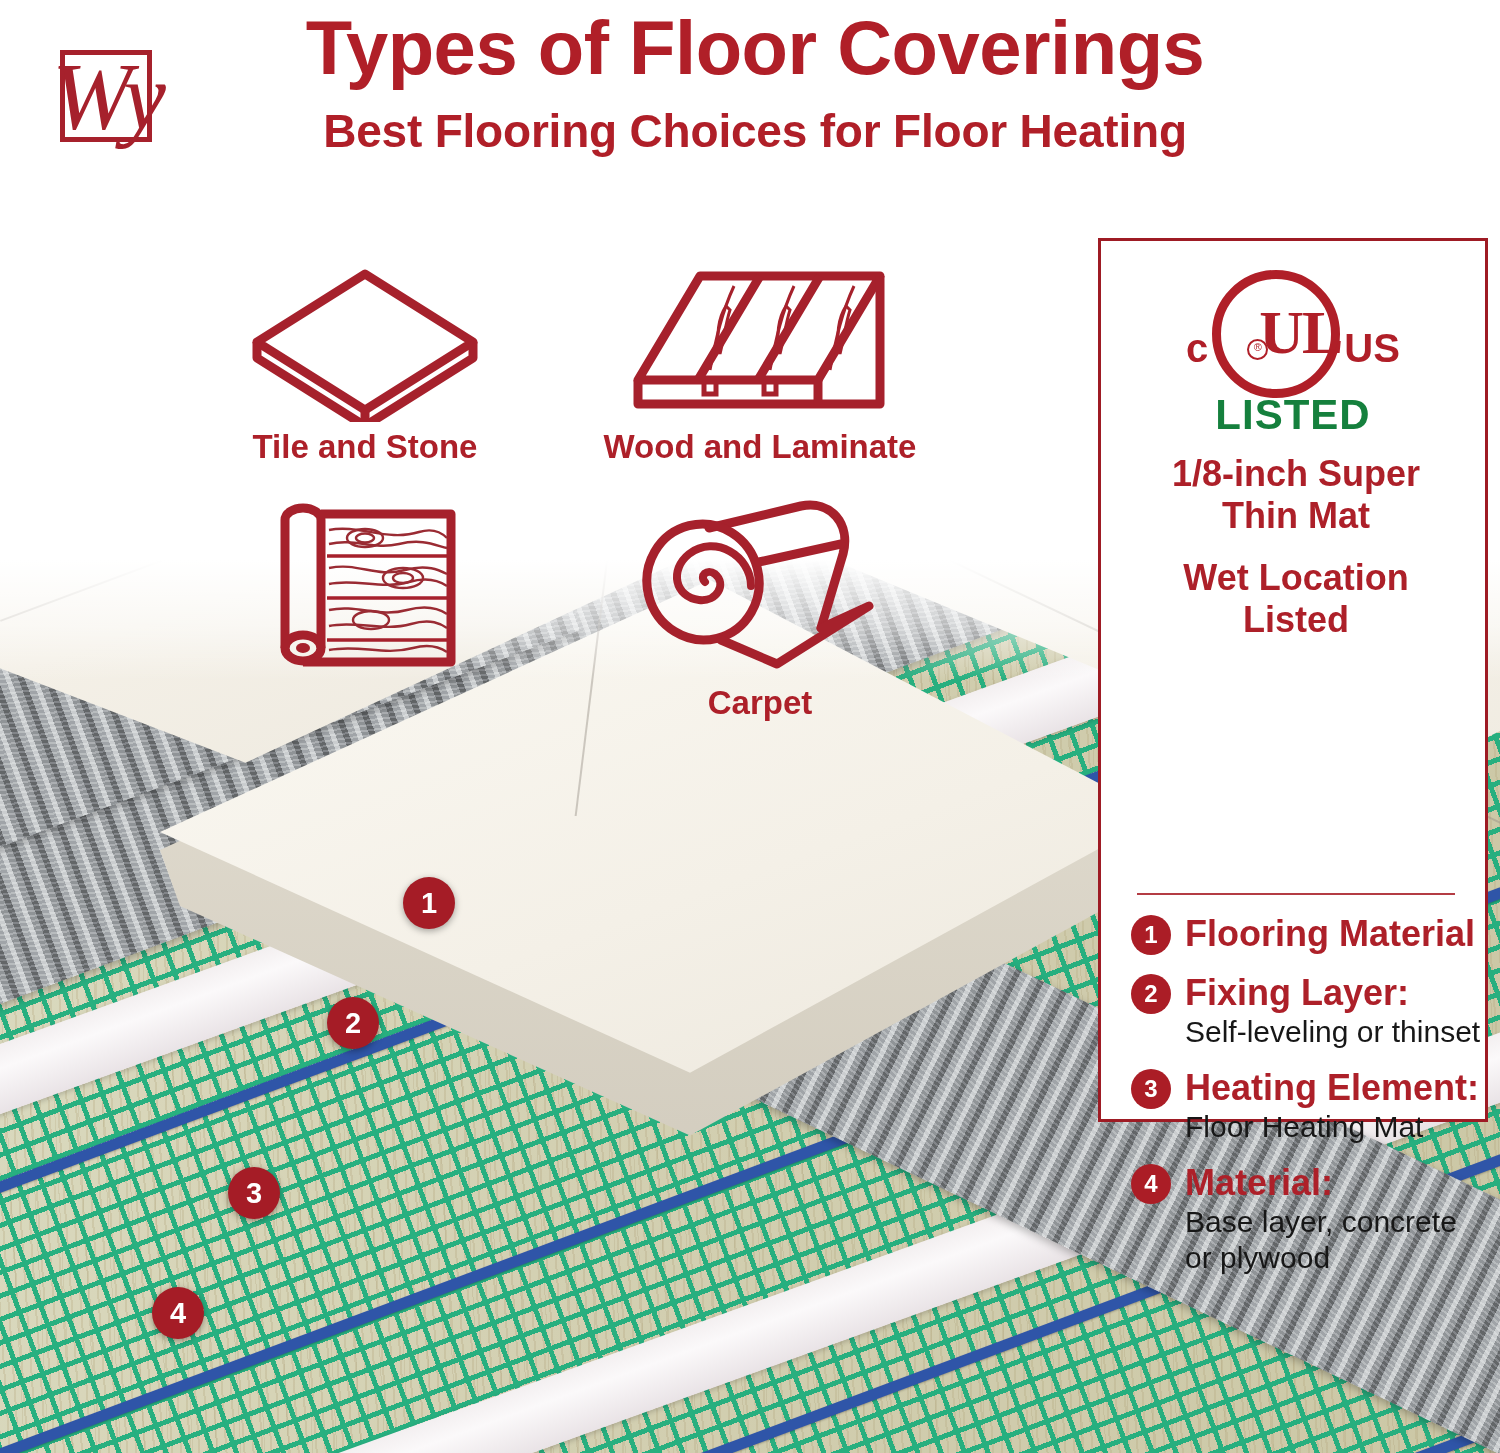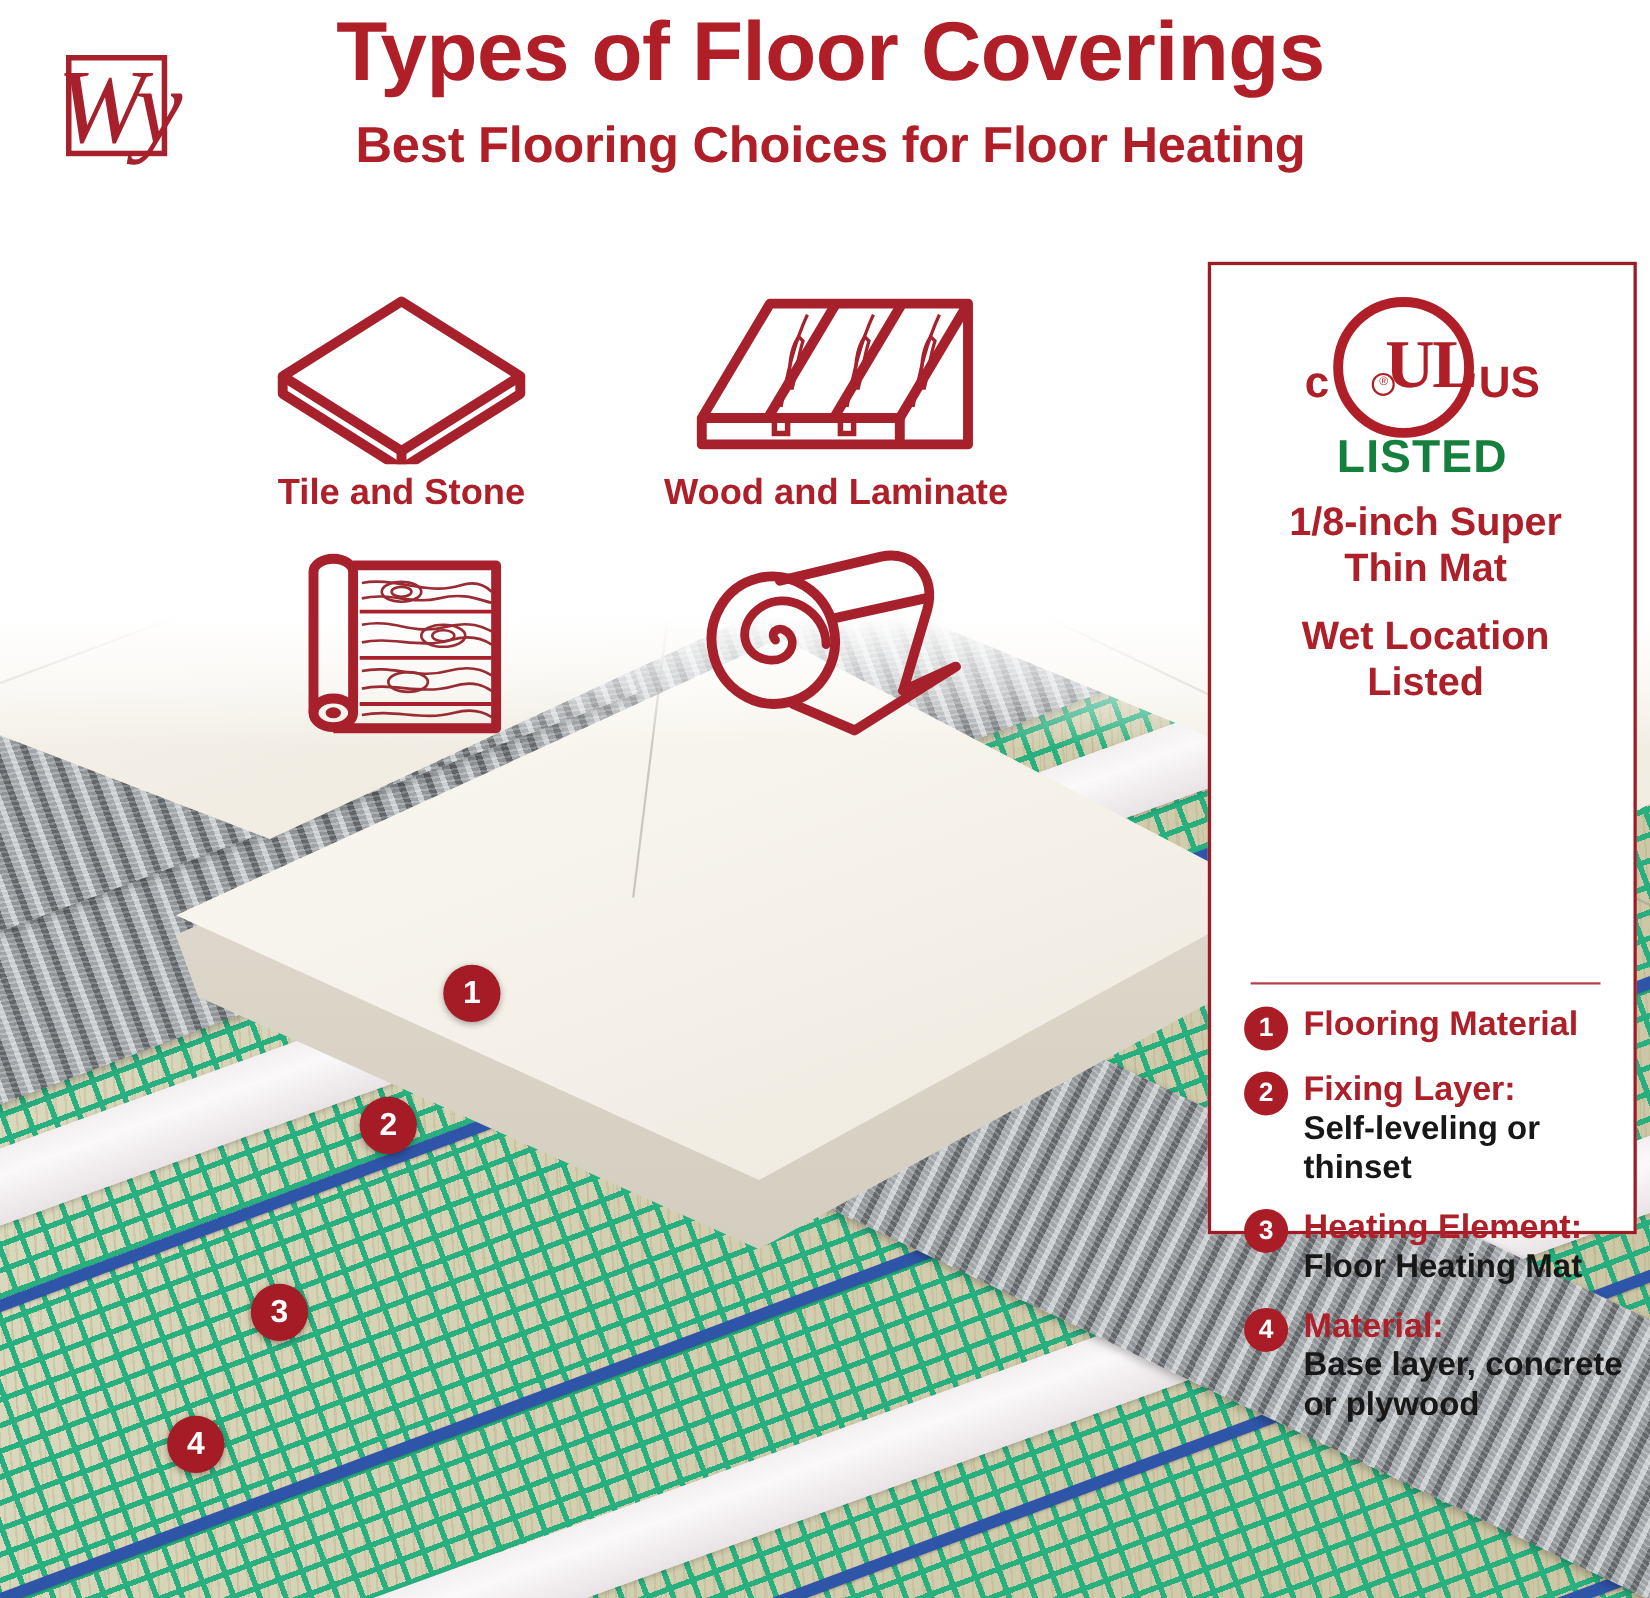--- a/index.html
+++ b/index.html
@@ -100,22 +100,22 @@
   .panel-h{position:absolute;left:28px;width:334px;text-align:center;
     font-size:36px;font-weight:700;color:#ad2029;line-height:1.18;}
   .rule{position:absolute;left:36px;top:652px;width:318px;height:2px;background:#b43c44;}
 
   .legend{position:absolute;left:30px;top:672px;width:350px;}
   .legend-item{display:flex;gap:14px;margin-bottom:17px;}
   .badge-sm{flex:0 0 auto;width:40px;height:40px;border-radius:50%;background:#ab1d26;
     color:#fff;font-size:24px;font-weight:700;display:flex;align-items:center;
     justify-content:center;line-height:1;margin-top:2px;}
   .legend-txt{flex:1 1 auto;}
-  .legend-head{font-size:31px;font-weight:700;color:#ad2029;line-height:1.17;}
-  .legend-sub{font-size:30px;color:#171717;line-height:1.2;font-weight:bold;}
+  .legend-head{font-size:36px;font-weight:700;color:#ad2029;line-height:1.17;}
+  .legend-sub{font-size:30px;color:#171717;line-height:1.2;}
 
   
   .callout{position:absolute;border-radius:50%;background:#a51c26;color:#fff;
     display:flex;align-items:center;justify-content:center;font-weight:700;
     box-shadow:0 2px 7px rgba(0,0,0,.35);}
 </style>
 </head>
 <body>
 
 <div class="stage">
@@ -271,20 +271,21 @@
         <svg width="270" height="180" viewBox="0 0 270 180">
           <g fill="none" stroke="#a6212c" stroke-width="9" stroke-linejoin="round" stroke-linecap="round">
             <path d="M84 30 L176 8 C206 2 226 26 218 56 L196 130"></path>
             <ellipse cx="78" cy="84" rx="56" ry="58" transform="rotate(-14 78 84)"></ellipse>
             <path d="M196 130 L244 108 L152 166 L96 142"></path>
             <path d="M134 64 L216 46"></path>
           </g>
           <path fill="none" stroke="#a6212c" stroke-width="8" stroke-linecap="round" d="M80 84 C74 78 82 70 90 76 C102 86 92 104 74 102 C50 99 44 72 64 56 C90 36 126 58 126 88"></path>
         </svg>
       </span>
+      <div class="icon-label">Carpet</div>
     </div>
   </div>
 
   <div class="panel">
 
     <div class="ul">
       <div class="ul-row">
         <span class="ul-c">c</span>
         <span class="ul-circ">
           <span class="ul-letters">UL</span>

